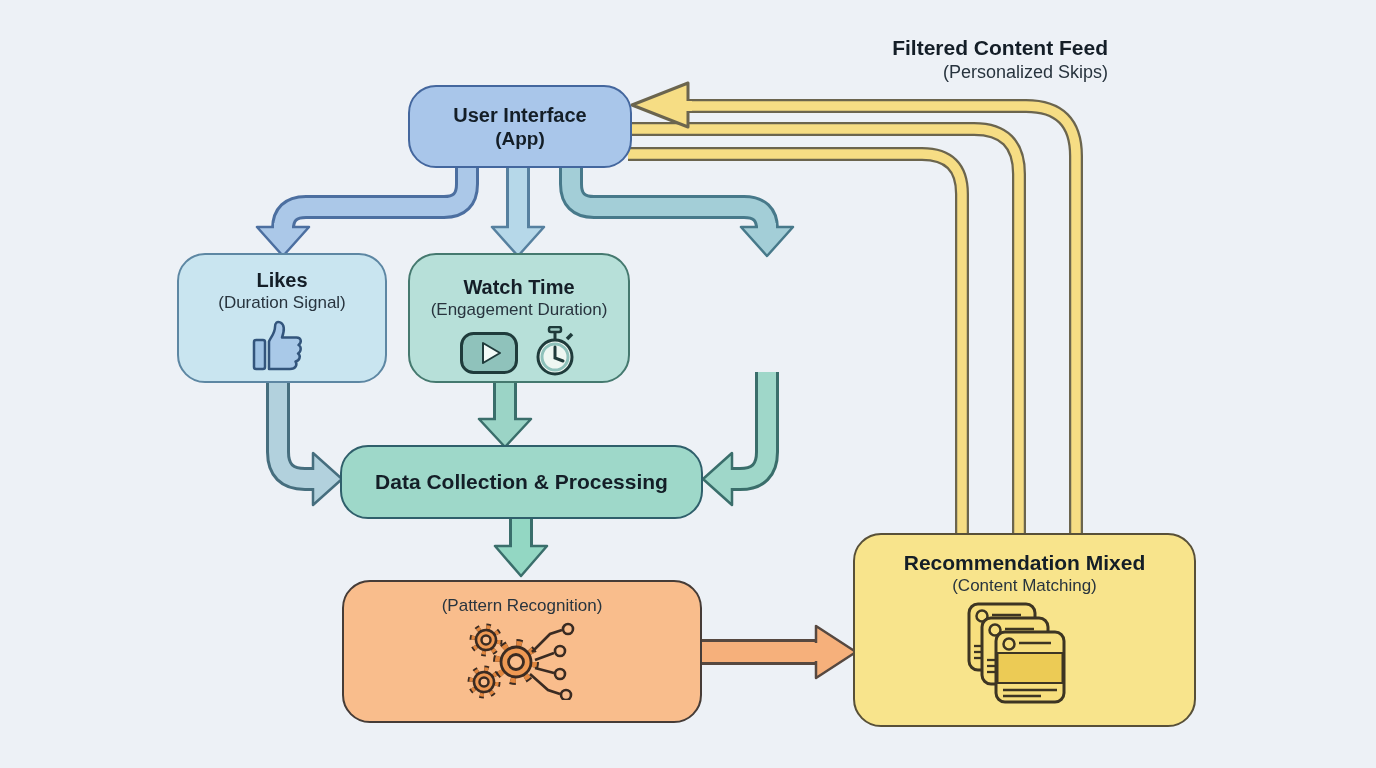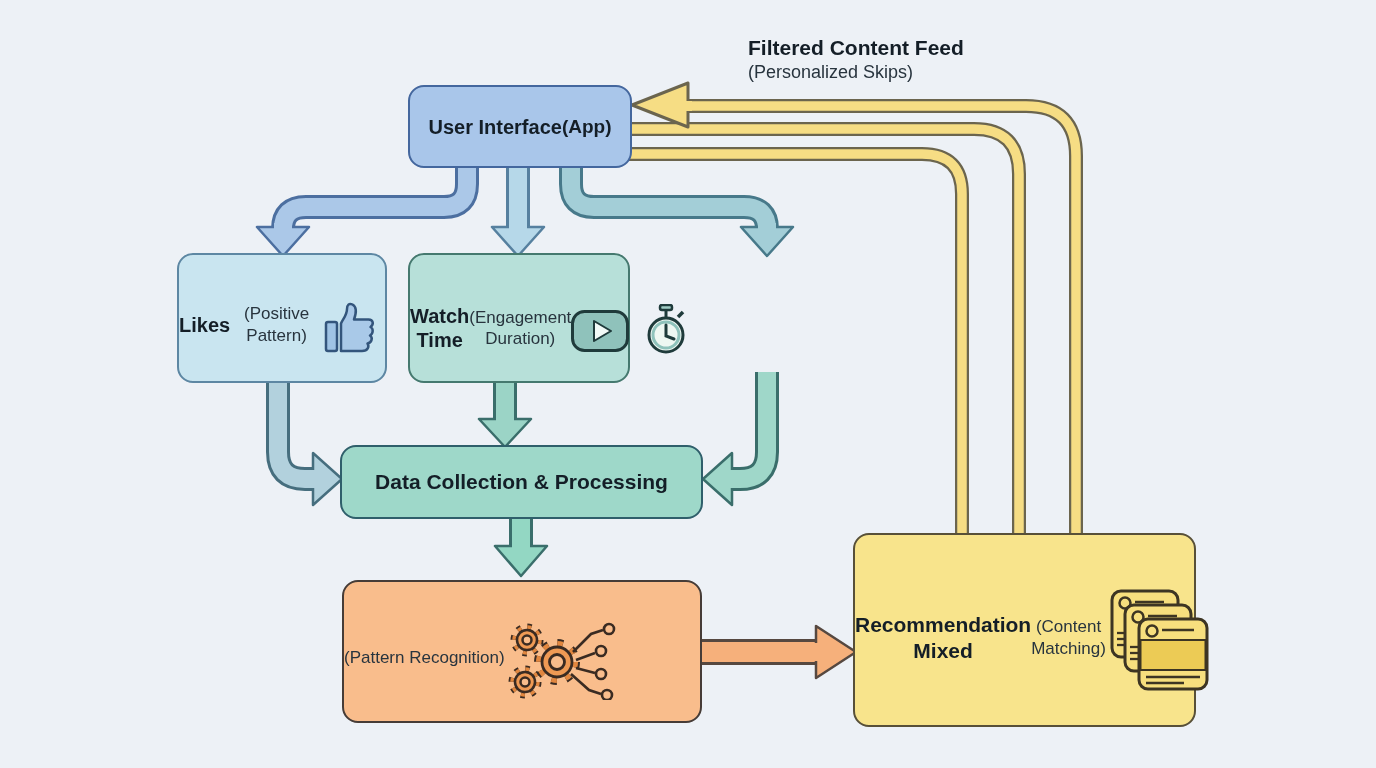--- a/index.html
+++ b/index.html
@@ -1,40 +1,40 @@
 <!DOCTYPE html>
 <html><head>
 <meta charset="utf-8">
 <style>
   * { margin:0; padding:0; box-sizing:border-box; }
   html,body { width:1376px; height:768px; }
   body { font-family:"Liberation Sans", sans-serif; background:#edf1f6; overflow:hidden; }
   .stage { position:relative; width:1376px; height:768px; background:#edf1f6; }
   svg.arrows { position:absolute; left:0; top:0; z-index:1; }
-  .node { position:absolute; z-index:2; border-radius:16px; display:flex; flex-direction:row; align-items:center; text-align:center; }
+  .node { position:absolute; z-index:2; border-radius:28px; display:flex; flex-direction:column; align-items:center; text-align:center; }
   .node .t { font-weight:700; font-size:20px; color:#141e27; line-height:1.2; }
   .node .s { font-size:17px; color:#28343e; line-height:1.25; }
   .node .icons { display:flex; align-items:center; gap:14px; margin-top:6px; }
 
   .n-ui { left:408px; top:85px; width:224px; height:83px; background:#a9c6ea; border:2.5px solid #44679e; justify-content:center; }
   .n-ui .t { font-size:20px; }
   .n-ui .s { font-weight:700; font-size:19px; color:#141e27;text-align:right; }
 
   .n-likes { left:177px; top:253px; width:210px; height:130px; background:#c9e5f0; border:2.5px solid #5d87a3; padding-top:13px; }
   .n-watch { left:408px; top:253px; width:222px; height:130px; background:#b7e0d9; border:2.5px solid #45796f; padding-top:20px; }
   .n-skips { left:650px; top:253px; width:236px; height:130px; background:#cdebdd; border:2.5px solid #46785f; padding-top:13px; }
 
   .n-data { left:340px; top:445px; width:363px; height:74px; background:#9ed8c9; border:2.5px solid #2f5f6b; justify-content:center; }
   .n-data .t { font-size:21px; }
 
   .n-algo { left:342px; top:580px; width:360px; height:143px; background:#f9bd8c; border:2.5px solid #463c37; padding-top:13px; }
   .n-engine { left:853px; top:533px; width:343px; height:194px; background:#f8e48c; border:2.5px solid #585038; padding-top:15px; }
   .n-engine .t { font-size:21px; }
 
-  .feed-label { position:absolute; z-index:2; left:748px; top:36px; width:360px; text-align:left; }
+  .feed-label { position:absolute; z-index:2; left:748px; top:36px; width:360px; text-align:right; }
   .feed-label .t { font-weight:700; font-size:21px; color:#141e27; }
   .feed-label .s { font-size:18px; color:#28343e; margin-top:2px; }
 </style>
 </head>
 <body>
 
 <div class="stage">
 
   <svg class="arrows" width="1376" height="768" viewBox="0 0 1376 768">
 
@@ -111,21 +111,21 @@
     <div class="s">(Personalized Skips)</div>
   </div>
 
   <div class="node n-ui">
     <div class="t">User Interface</div>
     <div class="s">(App)</div>
   </div>
 
   <div class="node n-likes">
     <div class="t">Likes</div>
-    <div class="s">(Positive Pattern)</div>
+    <div class="s">(Duration Signal)</div>
     <div class="icons">
       <svg width="62" height="54" viewBox="0 0 62 54">
         <rect x="3" y="21" width="11" height="29" rx="2" fill="#9fc3e4" stroke="#33557c" stroke-width="2.5"></rect>
         <path d="M18 50 L39 50 C45 50 46.5 45.5 44.5 42.5 C49 41.5 50 36.5 47 34.5 C50.5 32.5 50.5 27.5 47.5 26 C51 23.5 50.5 18.5 45.5 18.5 L31 18.5 C33 13 34 6 29.5 3.5 C26 1.8 24 4 24 8 C24 14.5 19.5 18.5 18 22.5 Z" fill="#a9c9e8" stroke="#33557c" stroke-width="2.5" stroke-linejoin="round"></path>
       </svg>
     </div>
   </div>
 
   <div class="node n-watch">
     <div class="t">Watch Time</div>

